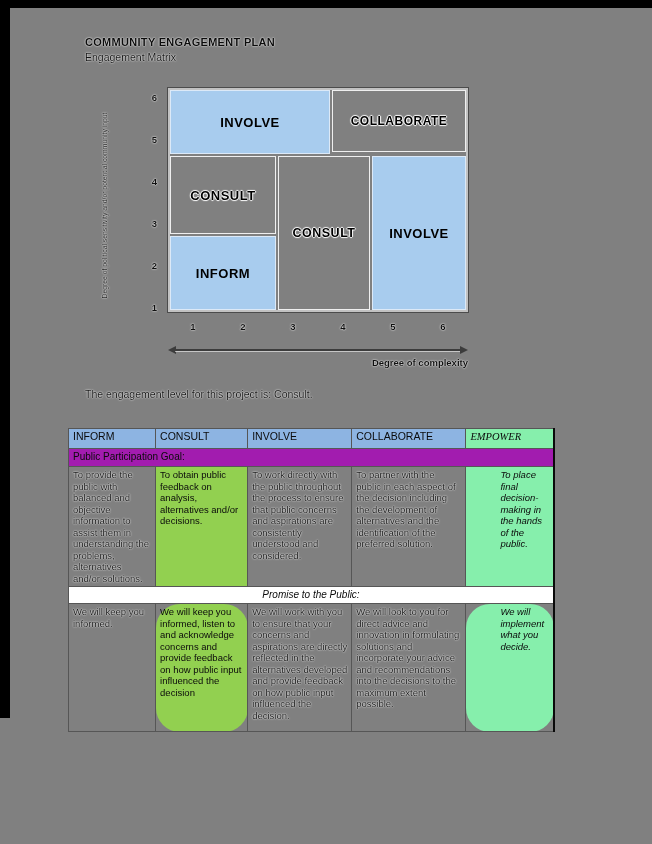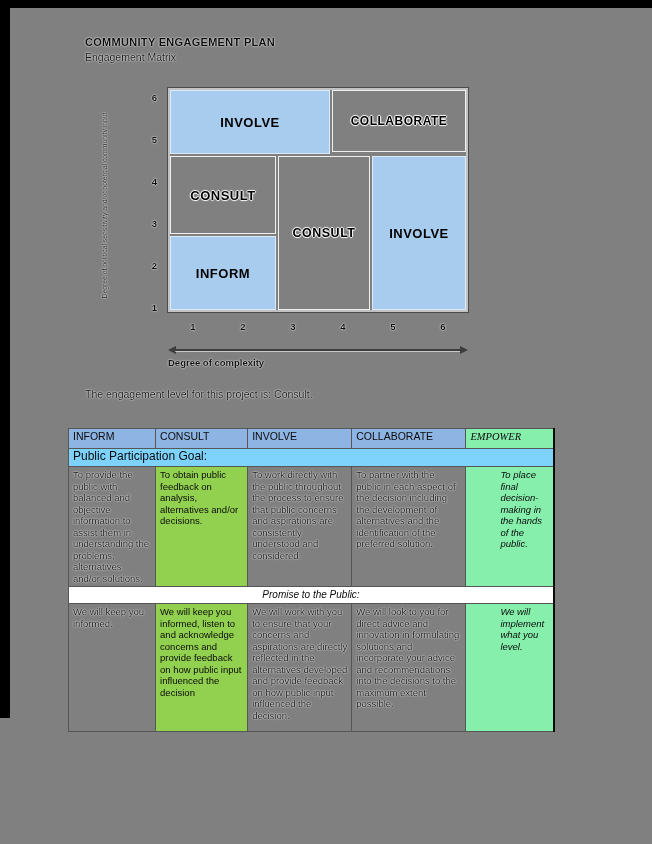--- a/index.html
+++ b/index.html
@@ -41,39 +41,39 @@
   }
   .box.blue { background:#A8CCEE; border:1px solid #dce9f7; }
   .box.gray { background:transparent; border:1px solid #efefef; }
   .xticks { position:absolute; left:73px; top:236px; width:300px; display:flex; }
   .xticks span { flex:1; text-align:center; font-size:9.5px; font-weight:bold; color:#101010; }
   .xarrow { position:absolute; left:73px; top:261px; width:300px; height:10px; }
   .xarrow .line { position:absolute; left:7px; right:7px; top:3px; height:2px; background:#3c3c3c; box-shadow:0 1px 0 rgba(255,255,255,.55); }
   .xarrow .ah { position:absolute; top:0; width:0; height:0; border-top:4px solid transparent; border-bottom:4px solid transparent; }
   .xarrow .ah.l { left:0; border-right:8px solid #3c3c3c; }
   .xarrow .ah.r { right:0; border-left:8px solid #3c3c3c; }
-  .xlab { position:absolute; left:73px; top:272px; width:300px; text-align:left; font-size:9.5px; font-weight:bold; color:#101010; }
+  .xlab { position:absolute; left:73px; top:272px; width:300px; text-align:right; font-size:9.5px; font-weight:bold; color:#101010; }
 
   
   table.spectrum {
     position:absolute; left:68px; top:428px; width:487px;
     border-collapse:collapse; table-layout:fixed;
     border:1px solid #2e2e2e; border-right:2px solid #0a0a0a;
     font-size:9.5px; line-height:11.5px; color:#0b0b0b;
   }
   .spectrum th, .spectrum td { border:1px solid #565656; padding:2px 4px; vertical-align:top; text-align:left; }
   .spectrum th { background:#8DB4E2; font-weight:normal; font-size:10.5px; height:20px; white-space:nowrap; overflow:hidden; }
   .spectrum th.white { background:#86efac; font-style:italic;font-family:Liberation Serif, serif; }
-  .spectrum td.section-goal { background:#7dd3fc; font-size:12px; height:18px; }
+  .spectrum td.section-goal { background:#a21caf; font-size:10px; height:18px; }
   .spectrum td.section-promise { background:#fff; font-style:italic; font-size:10px; height:17px;text-align:center; }
   .spectrum td.gray  { background:transparent; color:#181818; }
   .spectrum td.green { background:#92D050; }
   .spectrum td.white { background:#86efac; font-style:italic;padding-left:34px; }
   .spectrum tr.goals td    { height:114px; }
-  .spectrum tr.promises td { height:128px; }
+  .spectrum tr.promises td { height:128px;border-radius:24px; }
 </style>
 </head>
 <body>
 
 <div class="frame-top"></div>
 <div class="frame-left"></div>
 
 <div class="doc-title halo">COMMUNITY ENGAGEMENT PLAN</div>
 <div class="doc-sub halo">Engagement Matrix</div>
 
@@ -143,16 +143,16 @@
     <td class="white">To place final decision-making in the hands of the public.</td>
   </tr>
   <tr>
     <td class="section-promise" colspan="5">Promise to the Public:</td>
   </tr>
   <tr class="promises">
     <td class="gray halo">We will keep you informed.</td>
     <td class="green">We will keep you informed, listen to and acknowledge concerns and provide feedback on how public input influenced the decision</td>
     <td class="gray halo">We will work with you to ensure that your concerns and aspirations are directly reflected in the alternatives developed and provide feedback on how public input influenced the decision.</td>
     <td class="gray halo">We will look to you for direct advice and innovation in formulating solutions and incorporate your advice and recommendations into the decisions to the maximum extent possible.</td>
-    <td class="white">We will implement what you level.</td>
+    <td class="white">We will implement what you decide.</td>
   </tr>
 </tbody>
   </table>
 
 </body></html>

